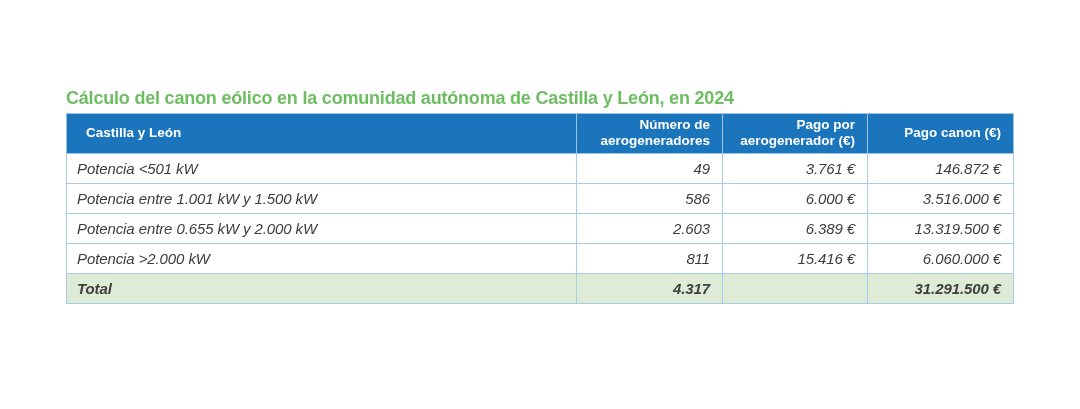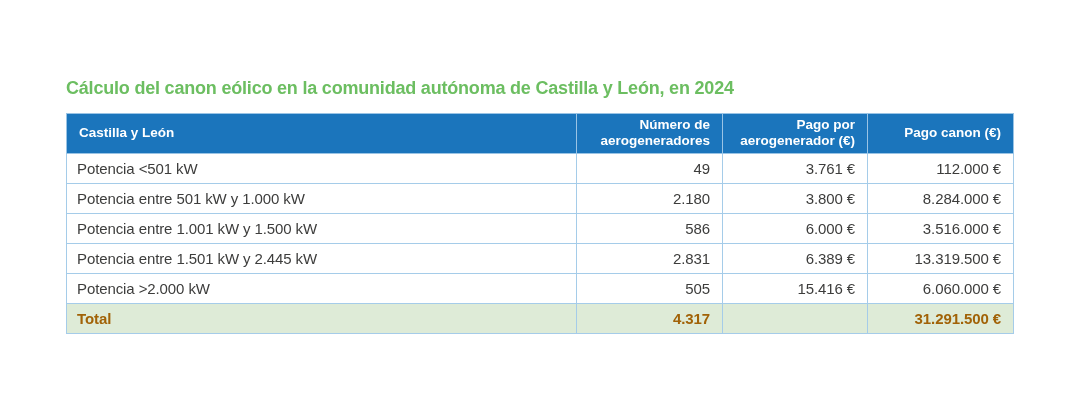--- a/index.html
+++ b/index.html
@@ -11,21 +11,21 @@
   .canvas {
     position: relative;
     width: 1080px;
     height: 409px;
     background: #ffffff;
     overflow: hidden;
   }
   .fig-title {
     position: absolute;
     left: 66px;
-    top: 78px;
+    top: 88px;
     width: 960px;
     font-size: 18px;
     font-weight: 600;
     letter-spacing: -0.2px;
     color: #6CBE61;
     white-space: nowrap;
   }
   .table-wrap {
     position: absolute;
     left: 66px;
@@ -52,39 +52,40 @@
     line-height: 1.22;
     height: 39px;
     padding: 3px 12px;
     text-align: right;
     vertical-align: middle;
     border-color: #9AC4E5;
     white-space: normal;
   }
   table.canon thead th.first {
     text-align: left;
-    padding-left: 12px;
+    padding-left: 19px;
   }
   table.canon tbody td {
     height: 30px;
     font-size: 15px;
     color: #3D3D3C;
     letter-spacing: -0.1px;
     padding: 0 12px;
     text-align: right;
     vertical-align: middle;
     background: #ffffff;
+    font-style: italic;
   }
   table.canon tbody td.first {
     text-align: left;
     padding-left: 10px;
   }
   table.canon tr.total-row td {
     background: #DEEBD7;
-    color: #a16207;
+    color: #404040;
     font-weight: 700;
   }
 </style>
 </head>
 <body>
 
 <div class="canvas">
 
   <div class="fig-title">Cálculo del canon eólico en la comunidad autónoma de Castilla y León, en 2024</div>
 
@@ -102,43 +103,37 @@
           <th>Número de aerogeneradores</th>
           <th>Pago por aerogenerador (€)</th>
           <th>Pago canon (€)</th>
         </tr>
       </thead>
       <tbody>
         <tr>
           <td class="first">Potencia &lt;501 kW</td>
           <td>49</td>
           <td>3.761 €</td>
-          <td>112.000 €</td>
-        </tr>
-        <tr>
-          <td class="first">Potencia entre 501 kW y 1.000 kW</td>
-          <td>2.180</td>
-          <td>3.800 €</td>
-          <td>8.284.000 €</td>
+          <td>146.872 €</td>
         </tr>
         <tr>
           <td class="first">Potencia entre 1.001 kW y 1.500 kW</td>
           <td>586</td>
           <td>6.000 €</td>
           <td>3.516.000 €</td>
         </tr>
         <tr>
-          <td class="first">Potencia entre 1.501 kW y 2.445 kW</td>
-          <td>2.831</td>
+          <td class="first">Potencia entre 0.655 kW y 2.000 kW</td>
+          <td>2.603</td>
           <td>6.389 €</td>
           <td>13.319.500 €</td>
         </tr>
         <tr>
           <td class="first">Potencia &gt;2.000 kW</td>
-          <td>505</td>
+          <td>811</td>
           <td>15.416 €</td>
           <td>6.060.000 €</td>
         </tr>
         <tr class="total-row">
           <td class="first">Total</td>
           <td>4.317</td>
           <td></td>
           <td>31.291.500 €</td>
         </tr>
       </tbody>

